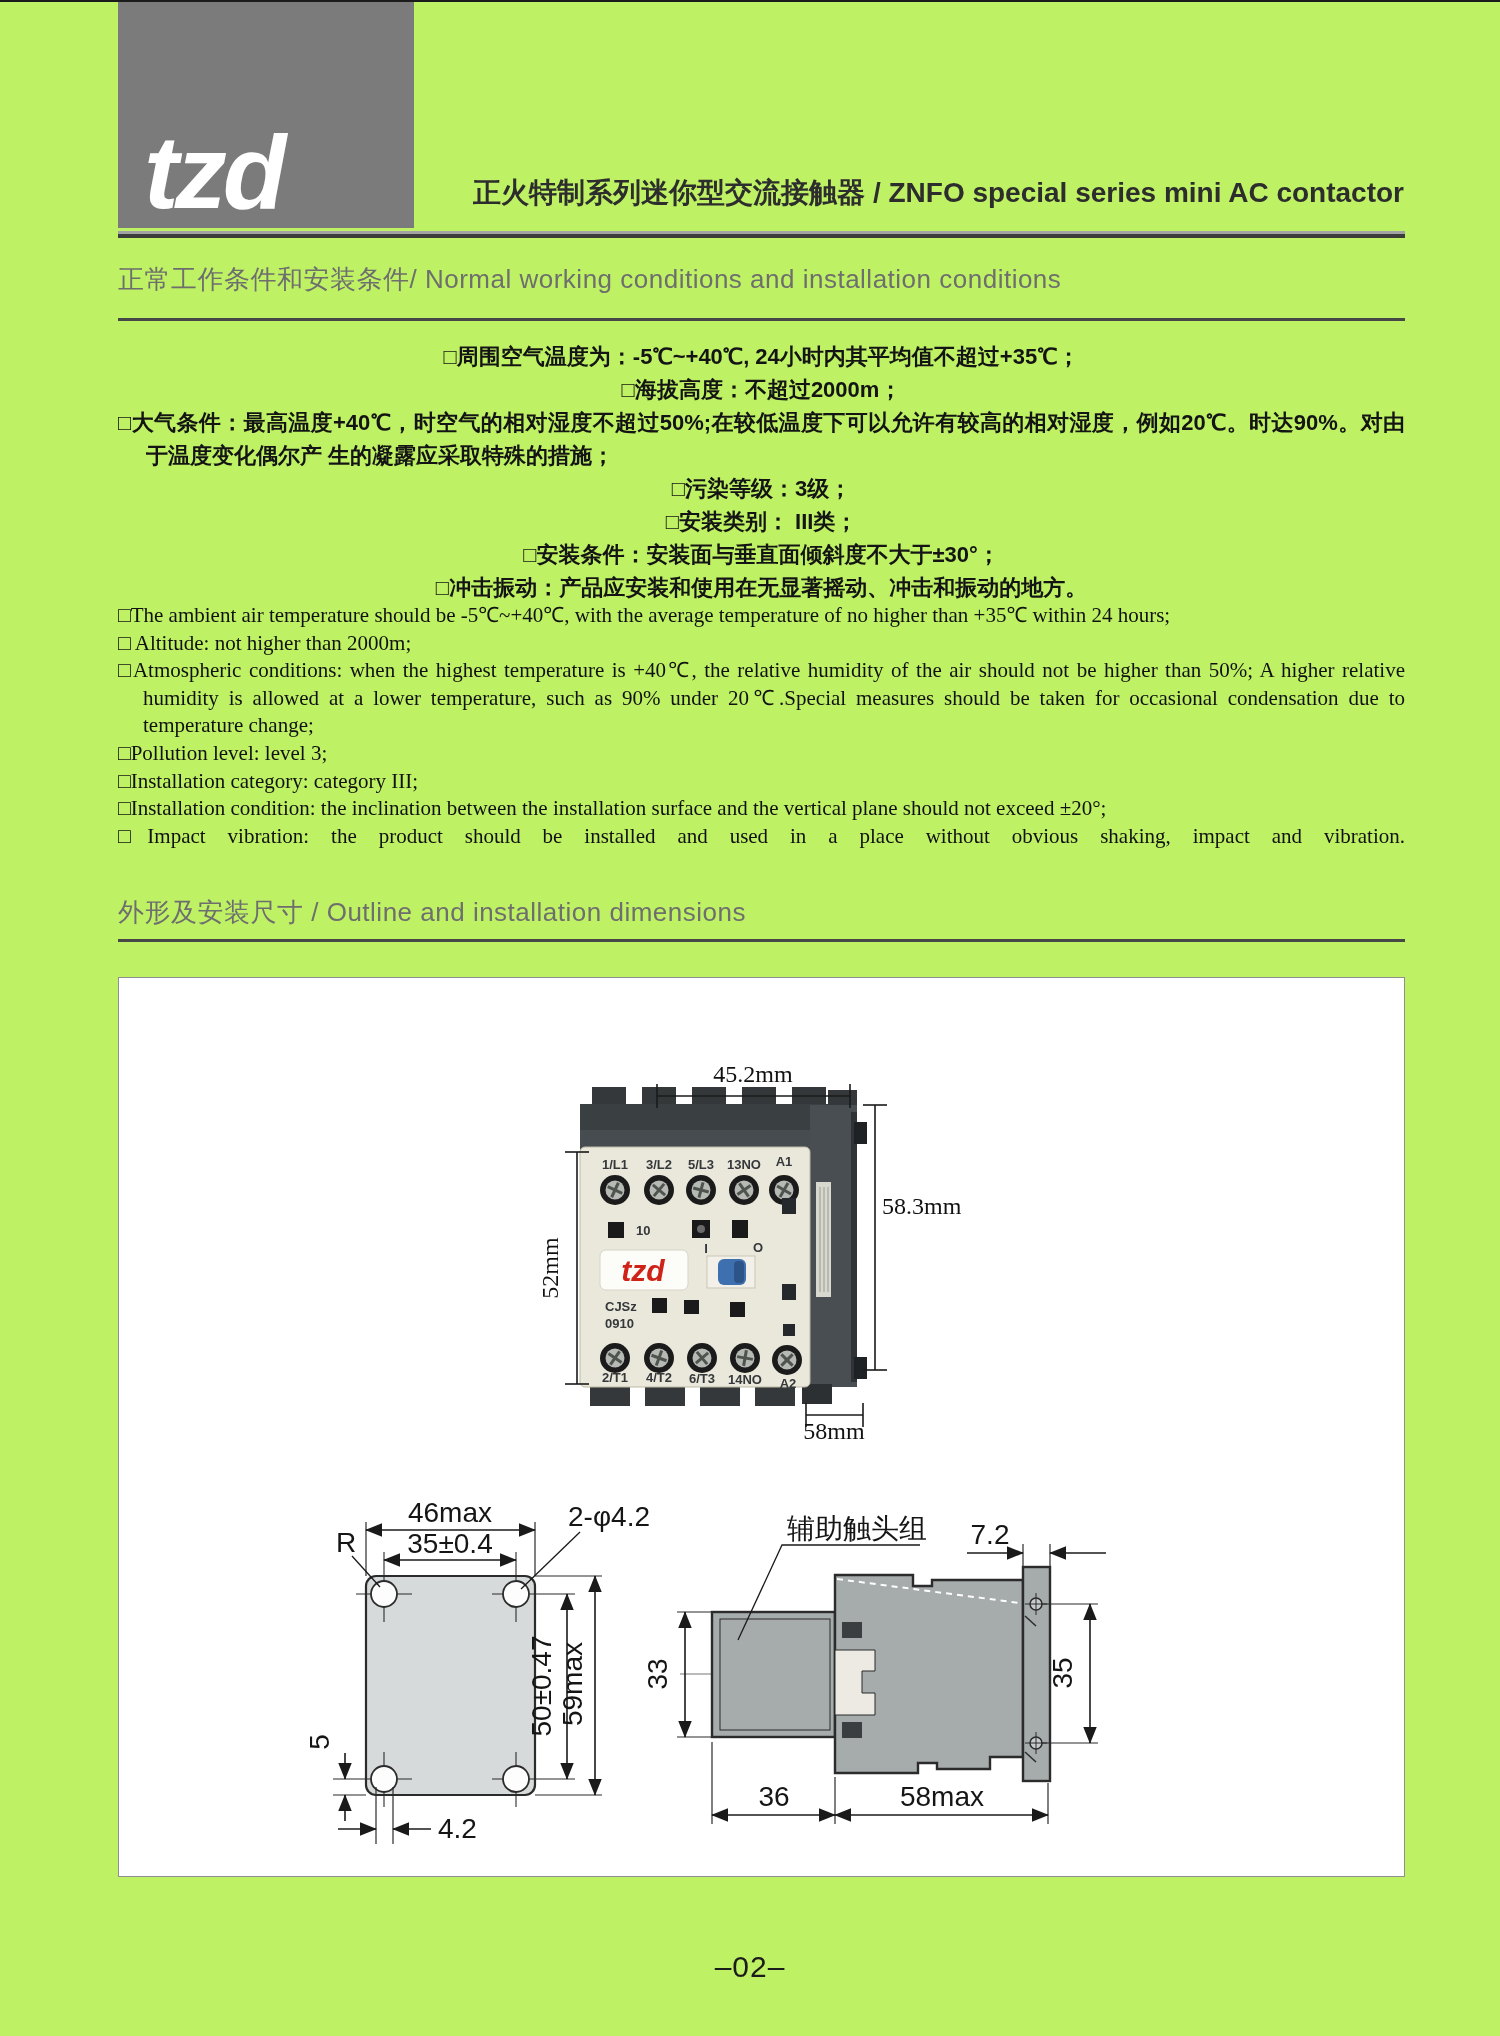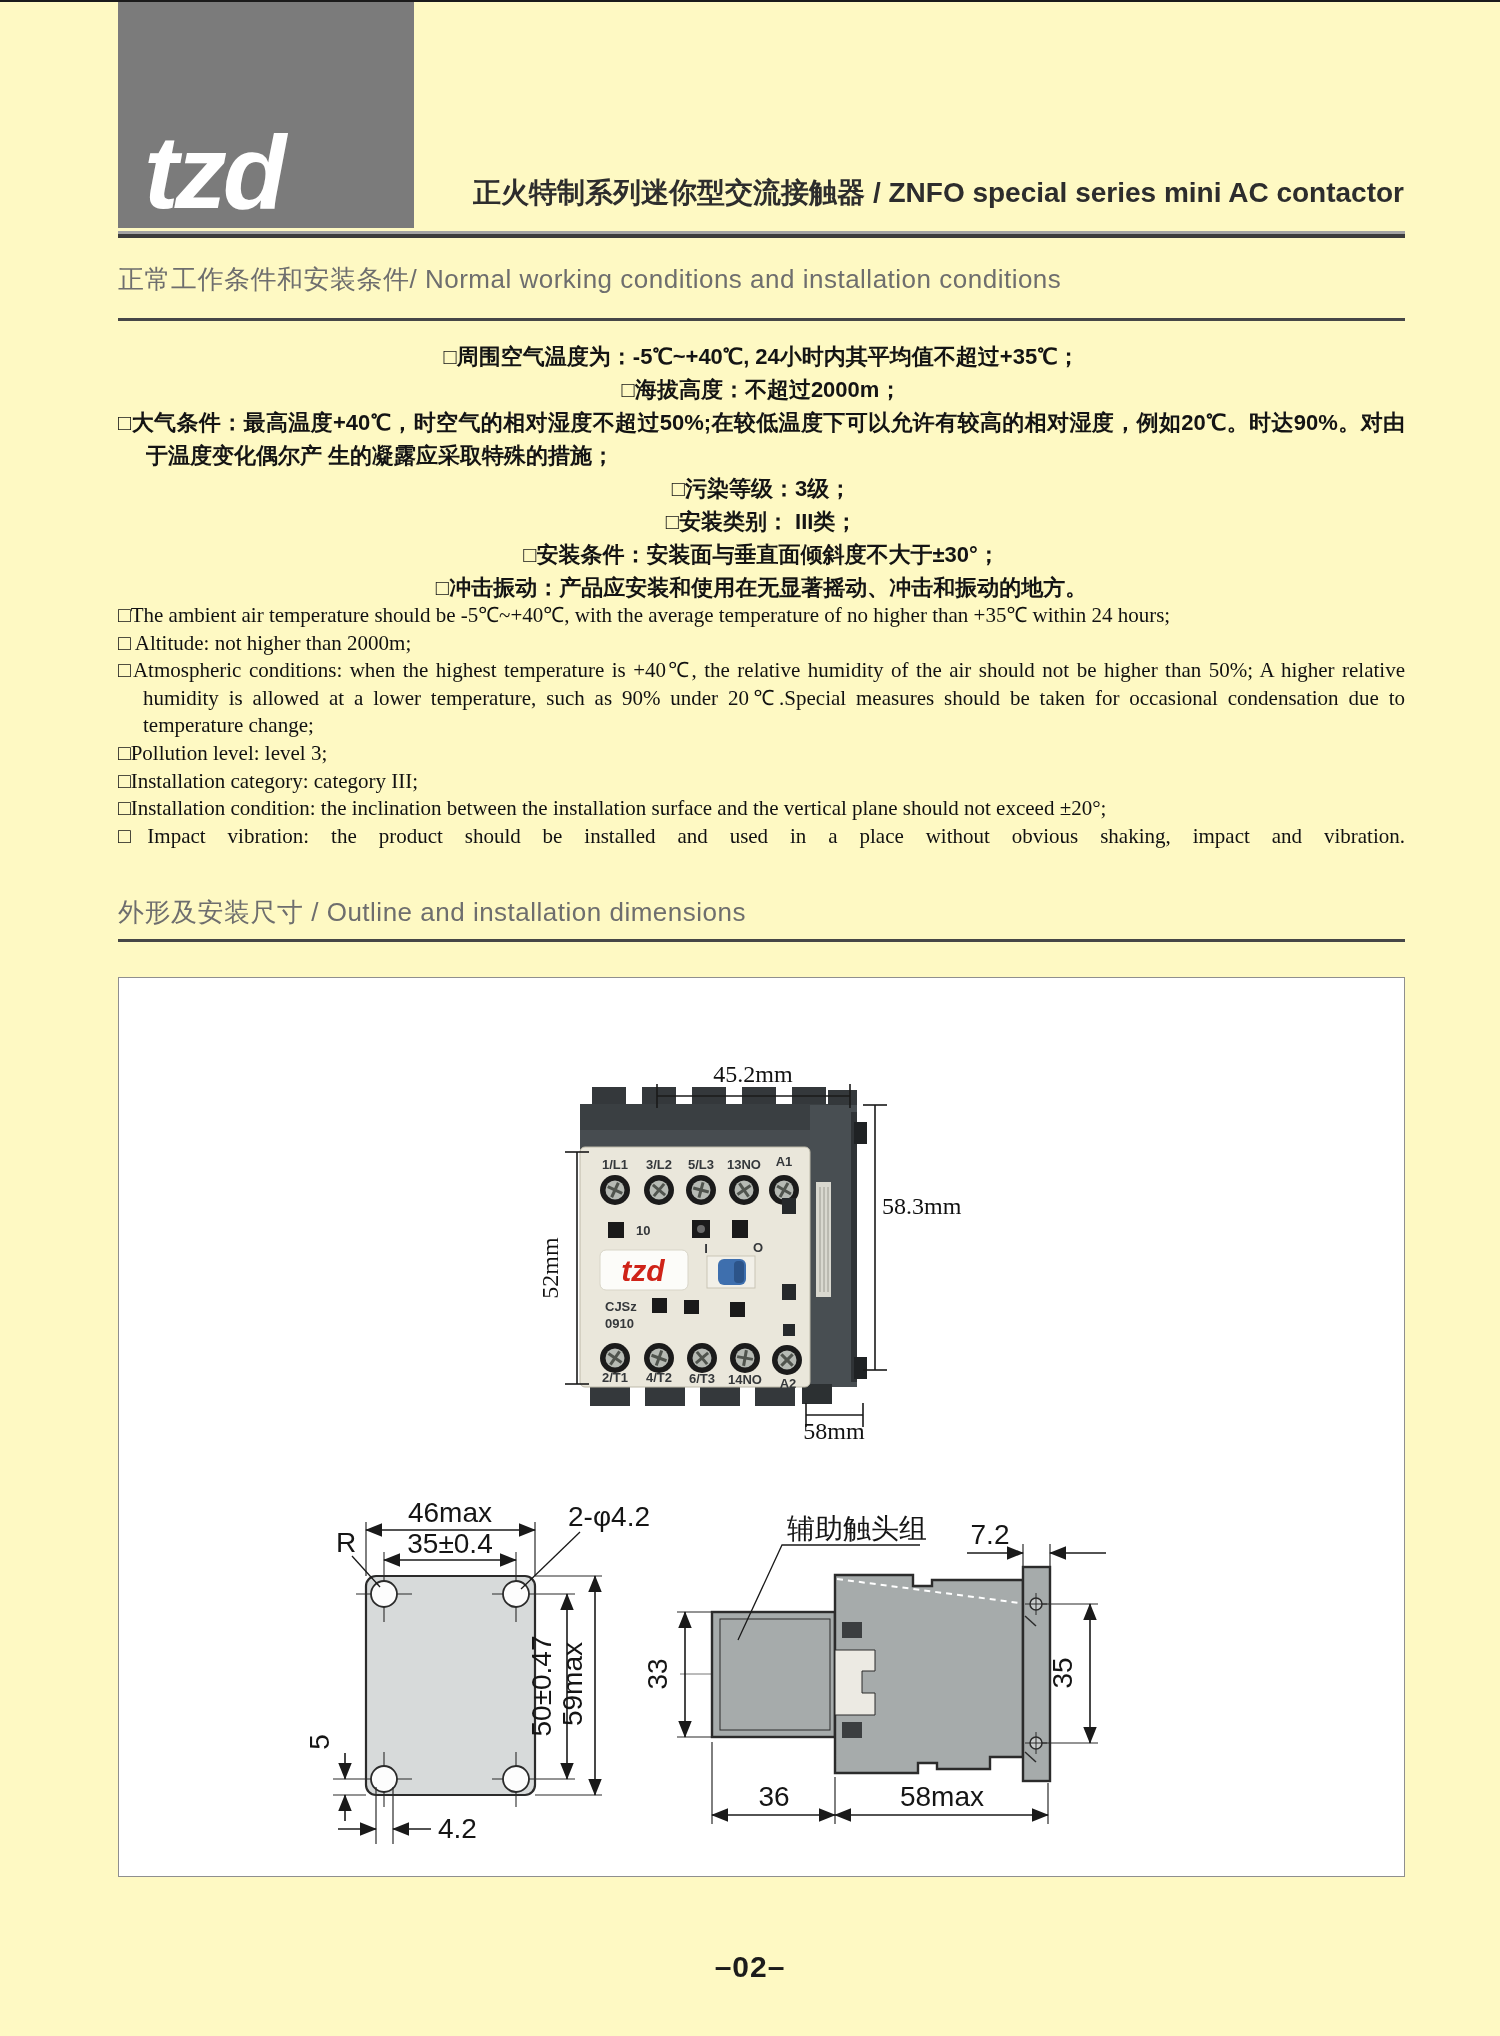--- a/index.html
+++ b/index.html
@@ -1,17 +1,17 @@
 <!DOCTYPE html>
 <html><head>
 <meta charset="utf-8">
 <style>
   html,body{margin:0;padding:0;background:#ffffff;}
   .page{
-    position:relative;width:1500px;height:2036px;background:#fef9c3;
+    position:relative;width:1500px;height:2036px;background:#bef264;
     font-family:"Liberation Sans",sans-serif;overflow:hidden;
     border-top:2px solid #1b1b1b;box-sizing:border-box;
   }
   
   .logo-box{
     position:absolute;left:118px;top:0;width:296px;height:226px;
     background:#7b7b7b;display:flex;align-items:flex-end;
   }
   .logo-text{
     font-style:italic;font-weight:700;font-size:104px;line-height:.95;
@@ -54,21 +54,21 @@
   }
   .photo-svg{position:absolute;left:430px;top:1030px;}
   .draw-svg{position:absolute;left:230px;top:1450px;}
   .dim-serif{font-family:"Liberation Serif",serif;font-size:24px;fill:#111;}
   .dlabel{font-family:"Liberation Sans",sans-serif;font-size:28px;fill:#151515;}
   .term{font-family:"Liberation Sans",sans-serif;font-size:13px;font-weight:700;fill:#35383b;}
   .pstroke{stroke:#2b2b2b;fill:none;}
   
   .footer{
     position:absolute;left:0;right:0;top:1948px;text-align:center;
-    font-size:30px;color:#1c1c1c;letter-spacing:1px;font-weight:bold;
+    font-size:30px;color:#1c1c1c;letter-spacing:1px;
   }
 </style>
 </head>
 <body>
 
 <div class="page">
 
   <div class="logo-box">
     <span class="logo-text">tzd</span>
   </div>

